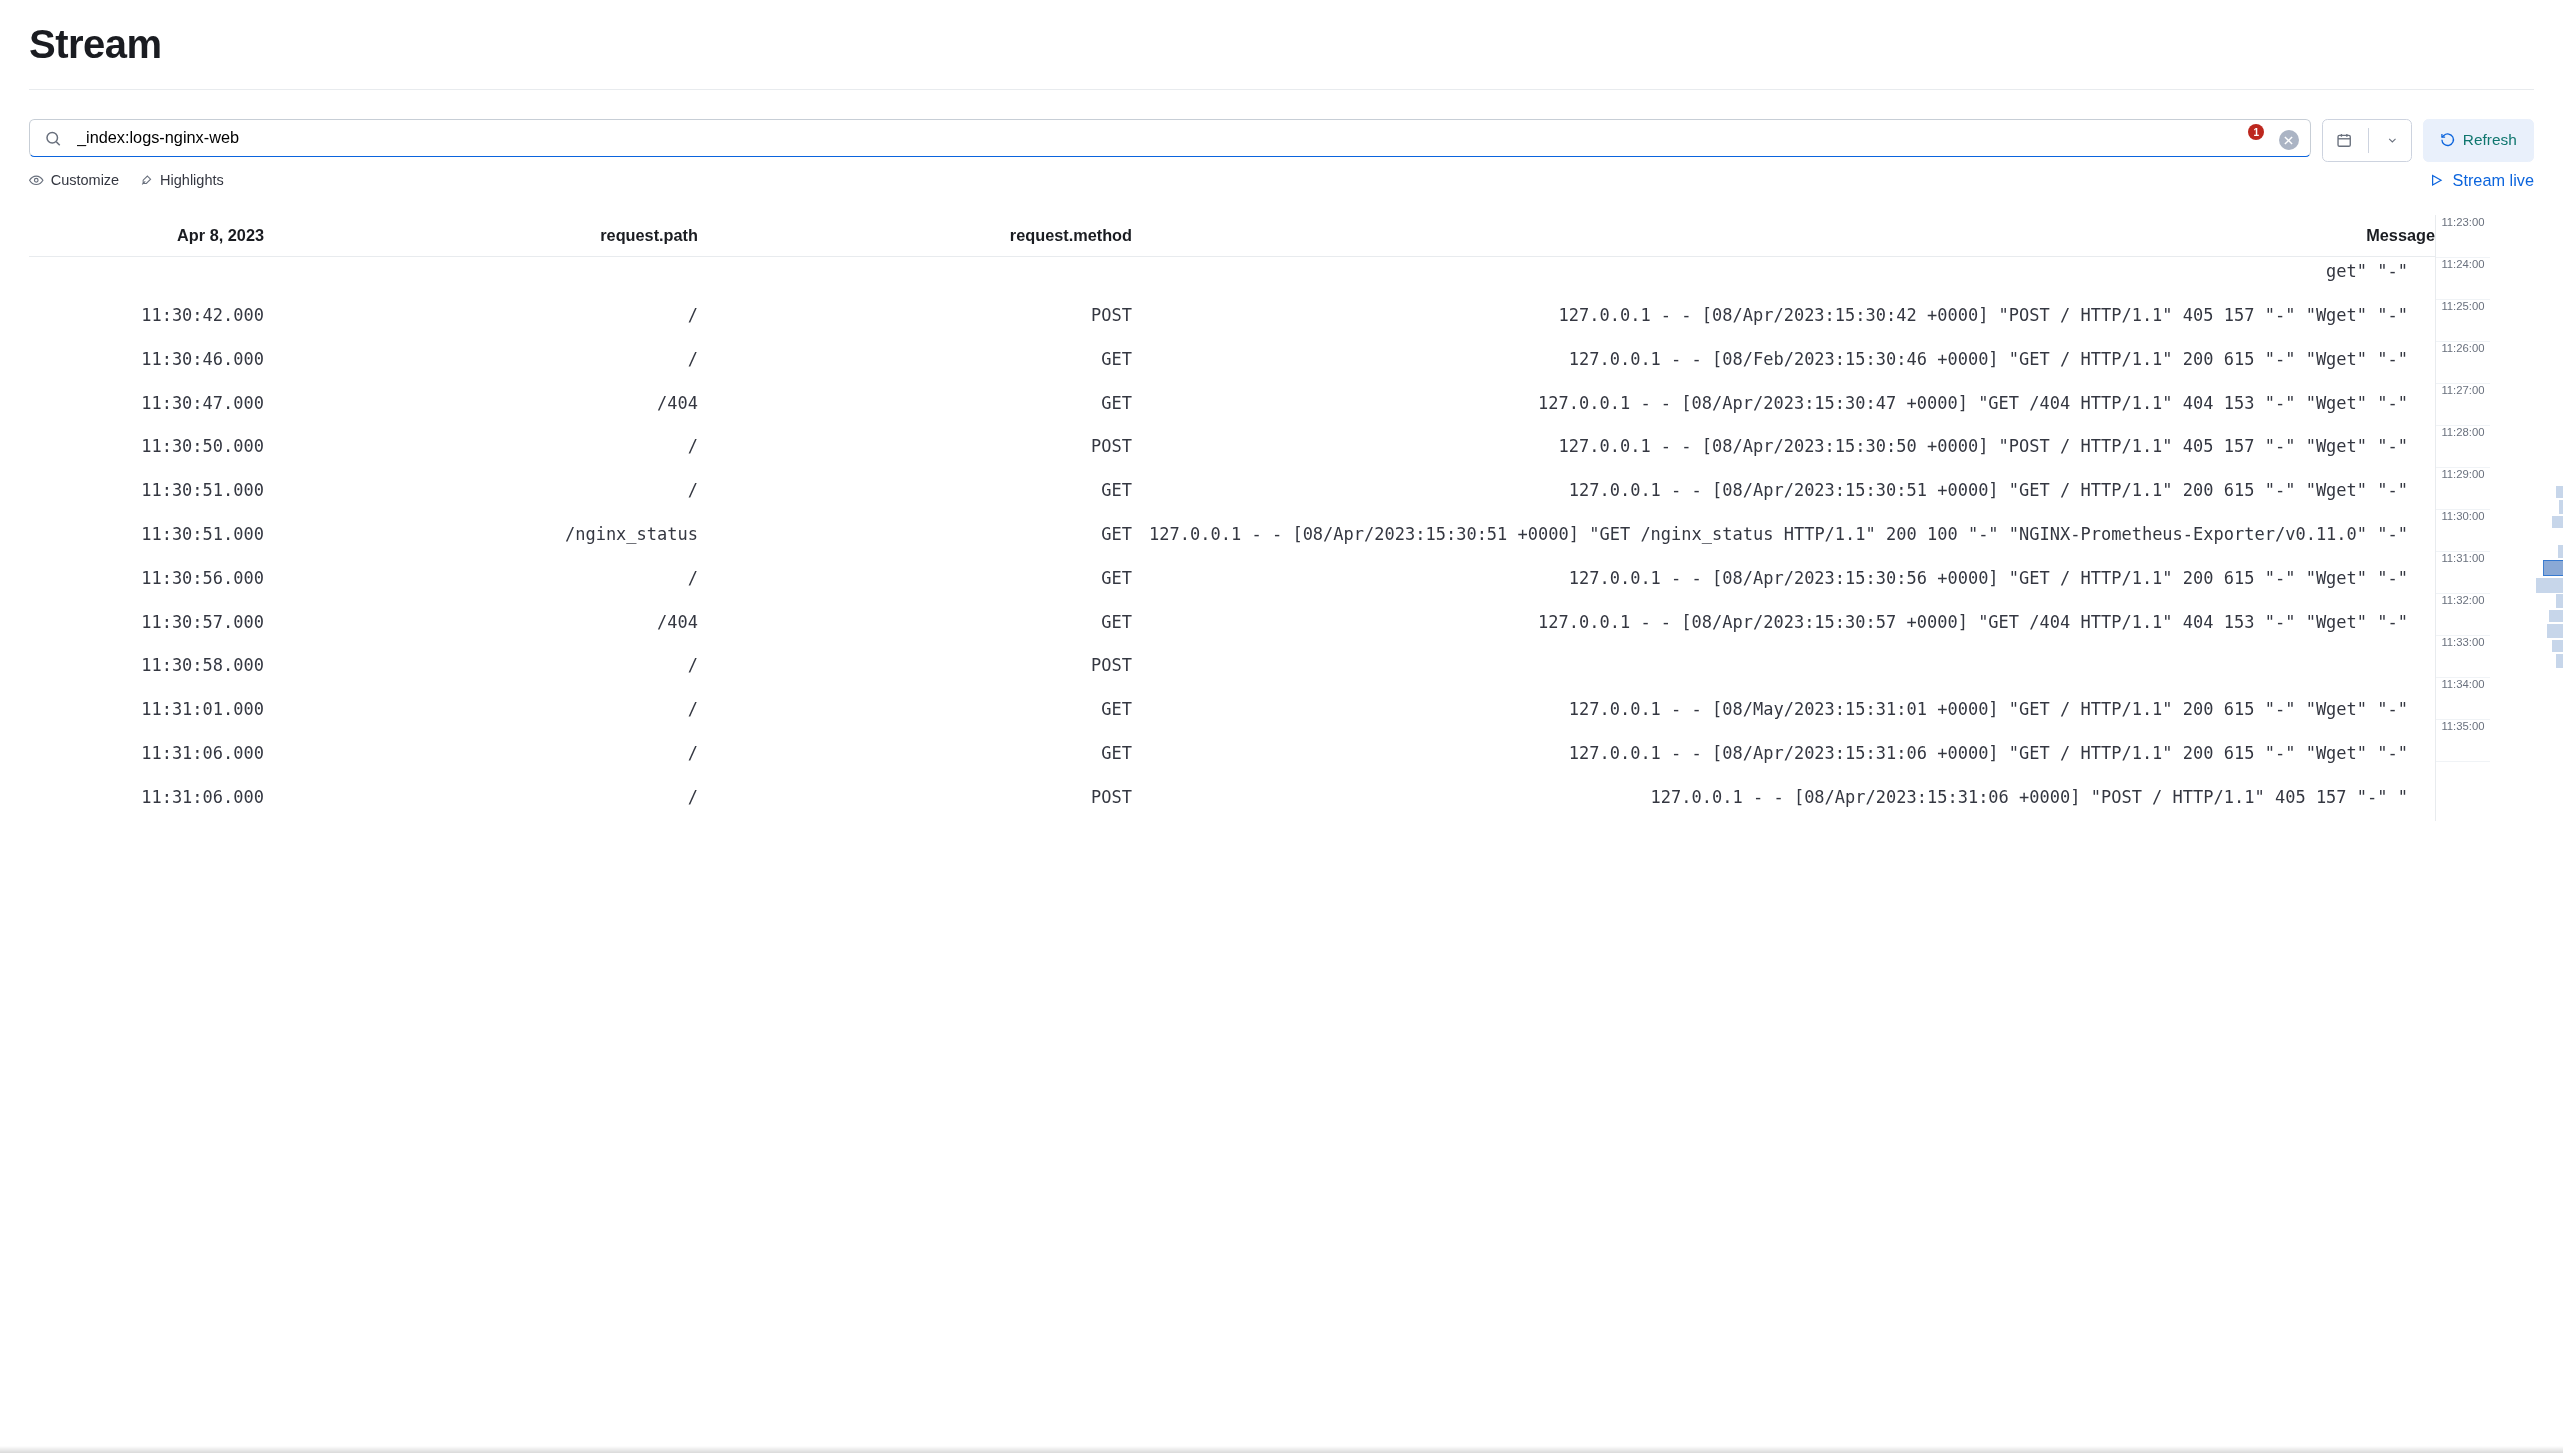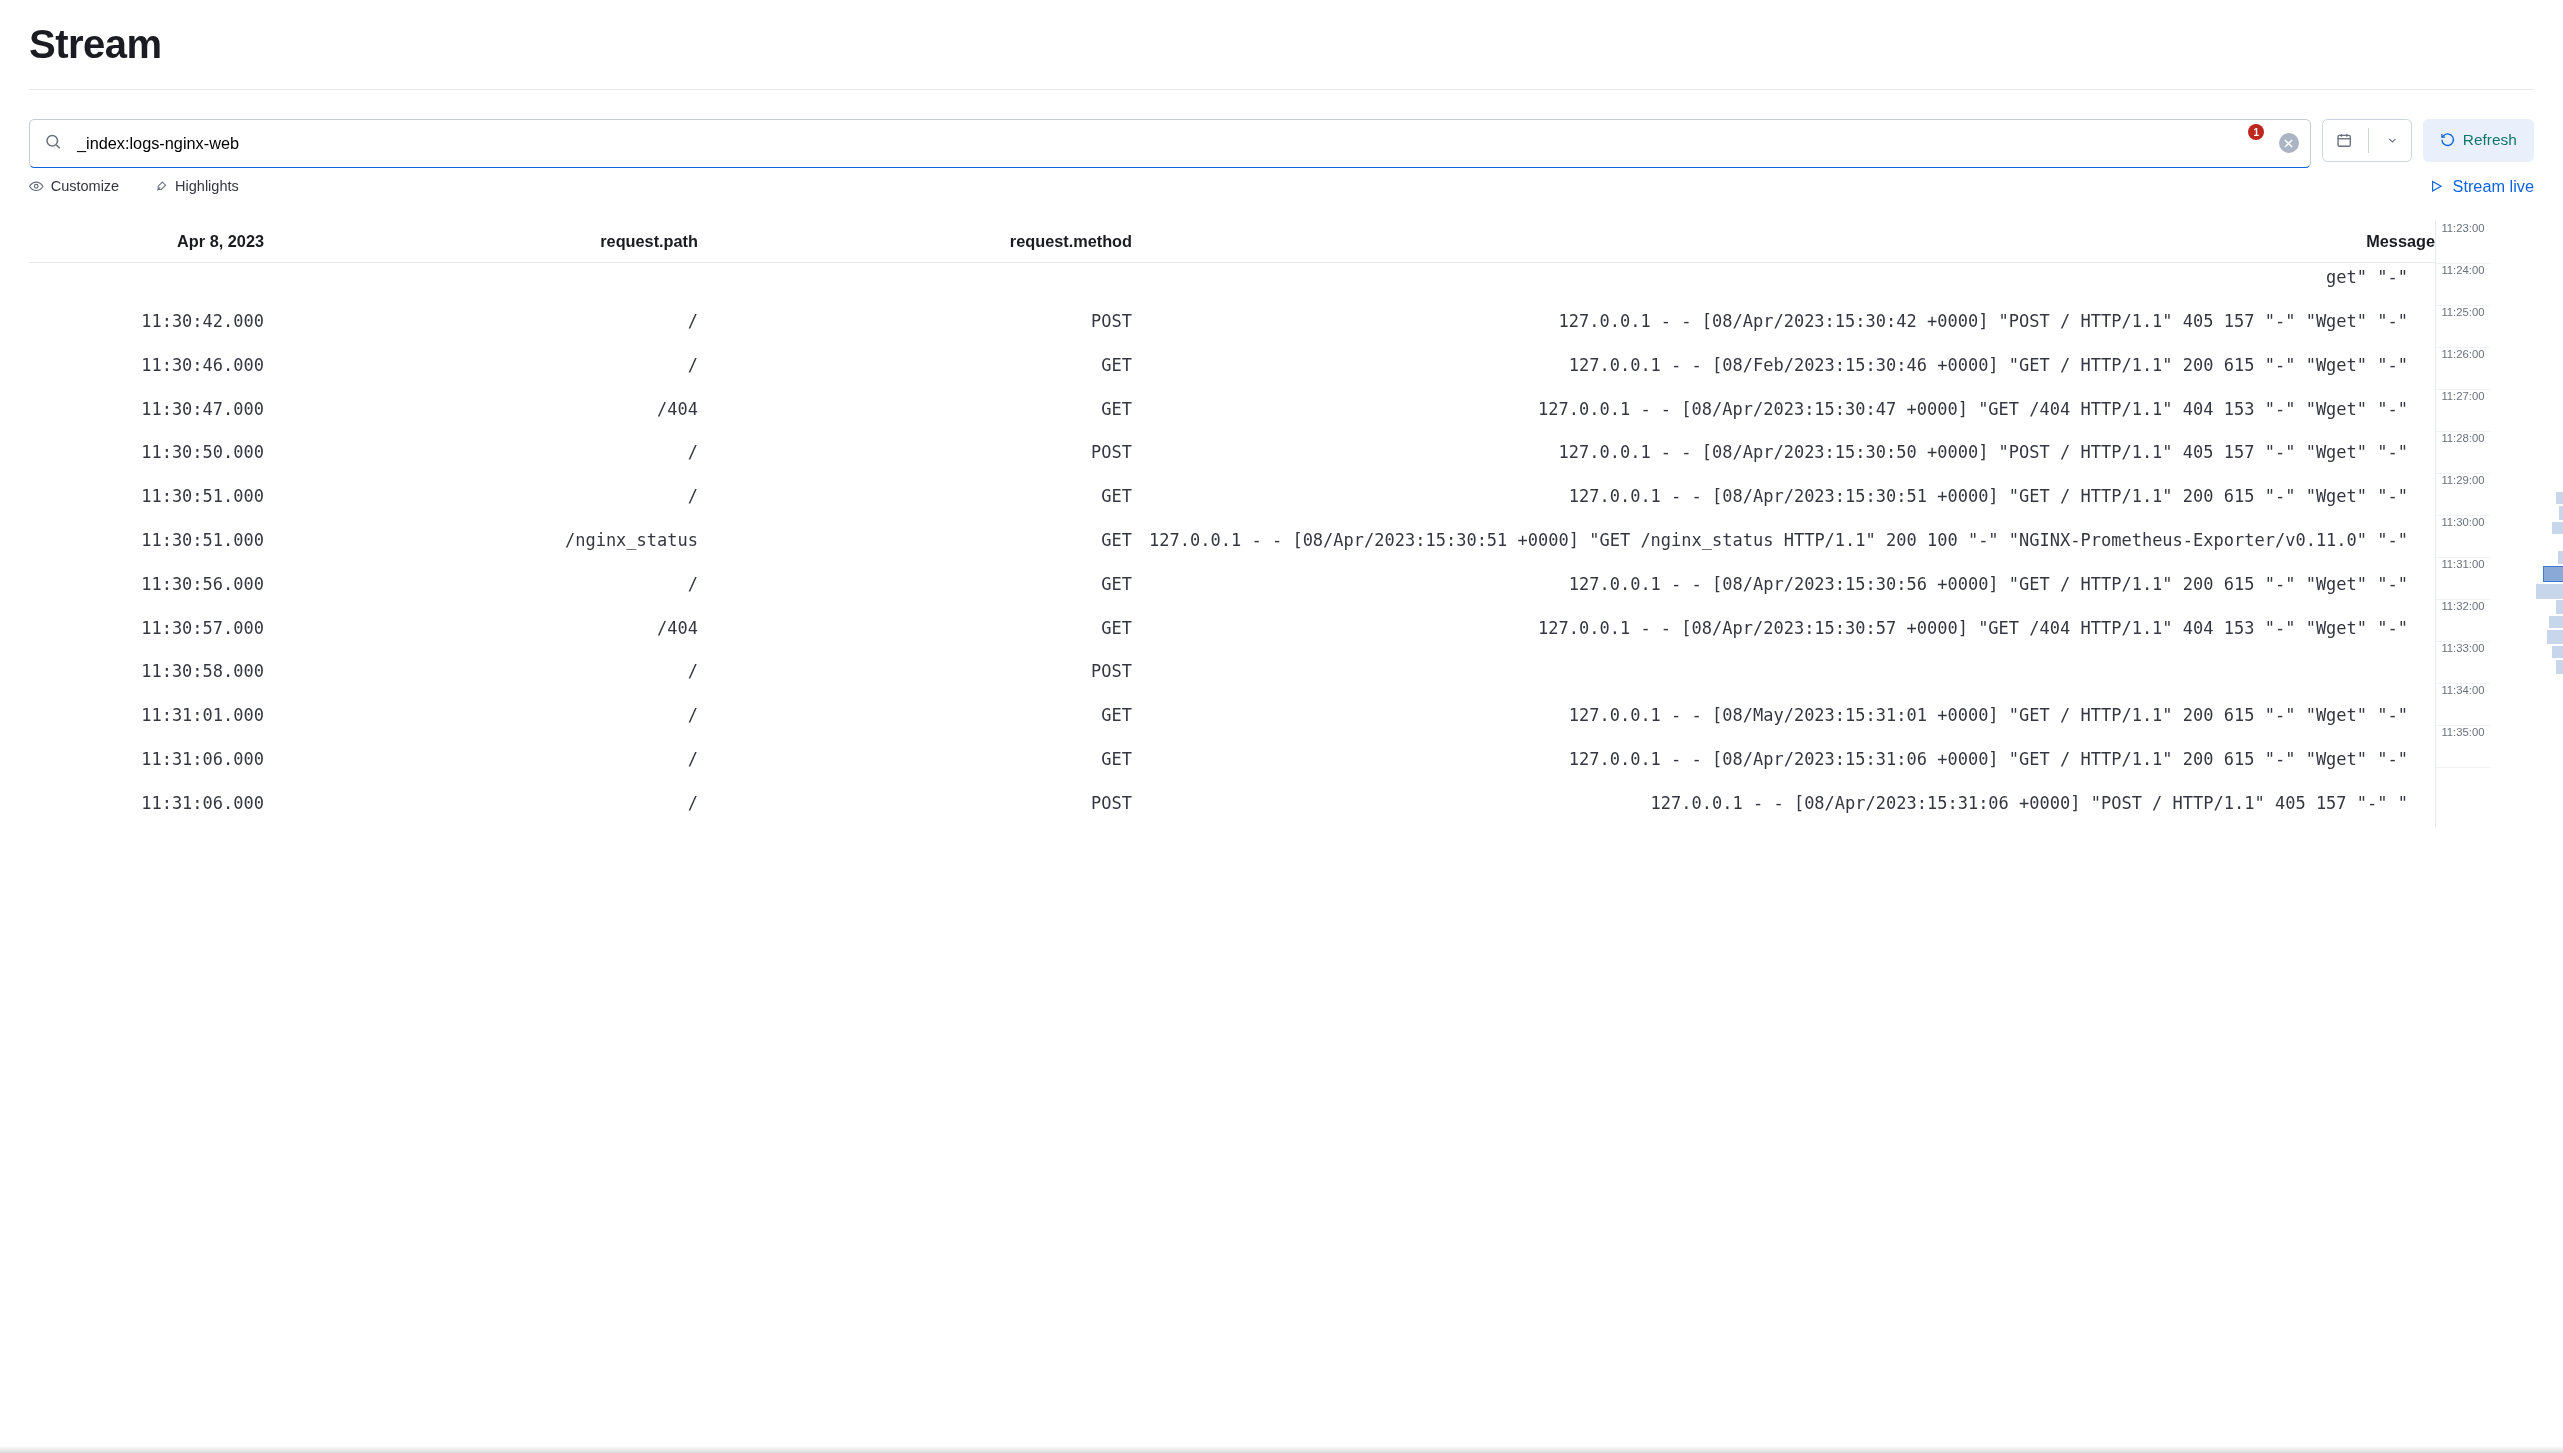--- a/index.html
+++ b/index.html
@@ -3,35 +3,35 @@
   <meta charset="utf-8">
   <style>
     * { box-sizing: border-box; margin: 0; padding: 0; }
     body { font-family: -apple-system, BlinkMacSystemFont, "Segoe UI", Helvetica, Arial, sans-serif; background: #fff; color: #1a1c21; }
     .page { padding: 14.5px 29px 0 29px; }
     .title { font-size: 40px; font-weight: 700; margin: 7.2px 0 22px 0; letter-spacing: -0.5px; }
     .divider { height: 0.9px; background: #e8ebee; margin-bottom: 29px; }
     .toolbar { display: flex; gap: 11px; align-items: stretch; }
     .search-wrap { position: relative; flex: 1; }
     .search-input {
-      width: 100%; height: 49px; padding: 0 80px 0 47px;
+      width: 100%; height: 38px; padding: 0 80px 0 47px;
       border: 0.9px solid #c7ced6; border-bottom: 1.8px solid #0b64dd; border-radius: 5.4px;
       font-size: 16.3px; font-family: inherit; outline: none; background: #fff;
     }
     .search-icon { position: absolute; left: 14.5px; top: 50%; transform: translateY(-50%); color: #69707d; }
     .search-badge { position: absolute; right: 47px; top: 5.4px; width: 16.3px; height: 16.3px; border-radius: 50%; background: #bd271e; color: #fff; font-size: 10px; font-weight: 700; display: flex; align-items: center; justify-content: center; }
     .search-clear { position: absolute; right: 12.7px; top: 50%; transform: translateY(-50%); width: 20px; height: 20px; border-radius: 50%; background: #abb4c4; display: flex; align-items: center; justify-content: center; cursor: pointer; }
     .search-clear svg { width: 9px; height: 9px; }
     .btn { height: 43px; display: inline-flex; align-items: center; gap: 7.2px; padding: 0 16.3px; border-radius: 5.4px; border: 0.9px solid #cdd3df; background: #fff; font-size: 15.4px; cursor: pointer; color: #343741; }
     .btn svg { flex-shrink: 0; }
     .btn-date { padding: 0 12.7px; }
     .btn-date .sep { width: 0.9px; height: 25px; background: #cdd3df; margin: 0 9px; }
     .btn-refresh { background: #e9f0fb; border-color: #e9f0fb; color: #0f766e; font-weight: 500; }
     .subtoolbar { display: flex; justify-content: space-between; align-items: center; margin-top: 9px; }
-    .subleft { display: flex; gap: 36px; align-items: flex-start; }
+    .subleft { display: flex; gap: 21px; align-items: flex-start; }
     .mini-link { display: inline-flex; align-items: center; gap: 7.2px; font-size: 14.5px; color: #343741; cursor: pointer; }
     .stream-live { display: inline-flex; align-items: center; gap: 9px; color: #0b64dd; font-size: 16.3px; font-weight: 500; cursor: pointer; }
     .content { display: flex; margin-top: 25px; position: relative; }
     .table-area { flex: 1; overflow: hidden; text-align: right; }
     .thead { display: grid; grid-template-columns: 235px 434px 434px 1fr; padding: 11px 0; border-bottom: 0.9px solid #e8ebee; }
     .thead div { font-size: 16.3px; font-weight: 700; color: #1a1c21; }
     .tbody { }
     .row { display: grid; grid-template-columns: 235px 434px 434px 1fr; padding: 9px 0 11px 0; align-items: start; }
     .row .ts, .row .path, .row .method, .row .msg { font-family: Menlo, Monaco, Consolas, monospace; font-size: 17px; line-height: 1.4; color: #343741; word-break: break-all; }
     .row .msg { padding-right: 27px; }

